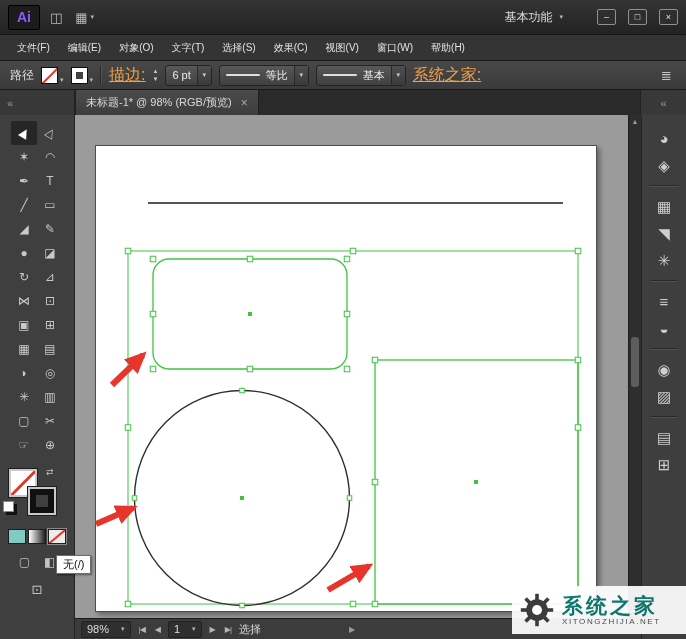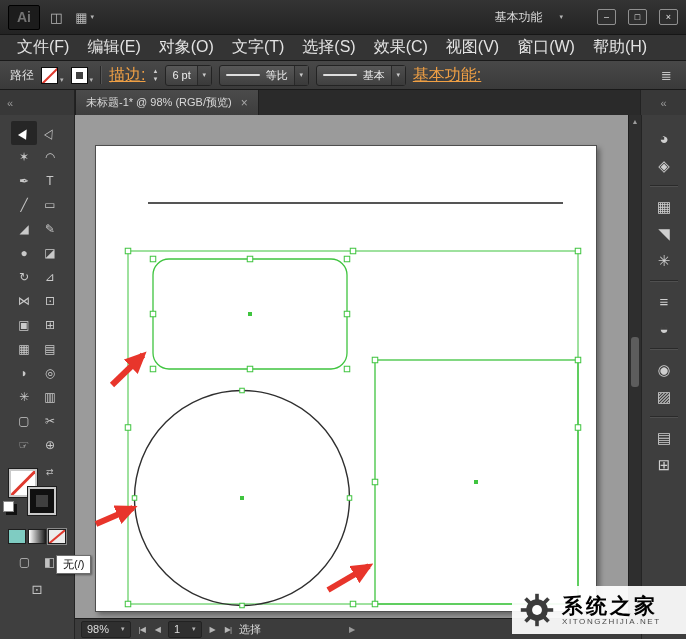--- a/index.html
+++ b/index.html
@@ -1,30 +1,30 @@
 <!DOCTYPE html>
 <html><head>
 <meta charset="utf-8">
 <style>
   html,body{margin:0;padding:0;background:#2b2b2b;}
   body{font-family:"Liberation Sans","DejaVu Sans",sans-serif;}
   .app{position:relative;width:686px;height:639px;overflow:hidden;background:#3c3c3c;color:#ddd;font-size:12px;user-select:none;}
 
   
   .titlebar{position:absolute;left:0;top:0;width:100%;height:35px;background:linear-gradient(#343434,#232323);border-bottom:1px solid #161616;display:flex;align-items:center;padding:0 8px;box-sizing:border-box;gap:7px;}
-  .ai-logo{width:30px;height:23px;background:#1c1c1c;border:1px solid #000;color:#737373;font-weight:bold;font-size:14px;display:flex;align-items:center;justify-content:center;border-radius:2px;}
+  .ai-logo{width:30px;height:23px;background:#1c1c1c;border:1px solid #000;color:#8b5cf6;font-weight:bold;font-size:14px;display:flex;align-items:center;justify-content:center;border-radius:2px;}
   .tb-icon{color:#b9b9b9;font-size:13px;display:flex;align-items:center;gap:3px;padding:2px 3px;}
   .tb-spacer{flex:1;}
-  .workspace{display:flex;align-items:center;gap:17px;color:#dcdcdc;font-size:12px;padding:2px 8px;margin-right:14px;}
+  .workspace{display:flex;align-items:center;gap:7px;color:#dcdcdc;font-size:12px;padding:2px 8px;margin-right:14px;}
   .tcaret{font-size:7px;color:#b5b5b5;}
   .winbtn{width:17px;height:14px;border:1px solid #909090;border-radius:2px;display:flex;align-items:center;justify-content:center;font-size:9px;color:#e5e5e5;margin-left:5px;background:#2e2e2e;}
 
   
   .menubar{position:absolute;left:0;top:35px;width:100%;height:26px;background:#343434;border-bottom:1px solid #1a1a1a;display:flex;align-items:center;padding:0 8px;box-sizing:border-box;}
-  .menu-item{padding:0 9px;font-size:16px;color:#e3e3e3;height:100%;display:flex;align-items:center;}
+  .menu-item{padding:0 9px;font-size:10px;color:#e3e3e3;height:100%;display:flex;align-items:center;}
 
   
   .controlbar{position:absolute;left:0;top:61px;width:100%;height:29px;background:linear-gradient(#484848,#3a3a3a);border-bottom:1px solid #191919;display:flex;align-items:center;padding:0 10px;box-sizing:border-box;gap:7px;}
   .sep{width:1px;height:18px;background:#272727;border-right:1px solid #545454;}
   .swatch-btn{display:flex;align-items:flex-end;gap:2px;}
   .swatch{width:15px;height:15px;background:#fff;border:1px solid #0d0d0d;position:relative;overflow:hidden;}
   .swatch.none:after{content:"";position:absolute;left:-4px;top:6px;width:26px;height:2px;background:#df392e;transform:rotate(-45deg);}
   .swatch.stroke:before{content:"";position:absolute;inset:4px;background:#414141;border:0;}
   .cb-link{color:#f0a045;text-decoration:underline;font-size:16px;}
   .stepper{display:flex;flex-direction:column;justify-content:center;gap:2px;font-size:6px;line-height:6px;color:#cfcfcf;}
@@ -83,21 +83,21 @@
 
   
   .statusbar{position:absolute;left:75px;top:618px;width:566px;height:21px;background:#3c3c3c;border-top:1px solid #1b1b1b;display:flex;align-items:center;padding:0 6px;box-sizing:border-box;gap:6px;font-size:11px;}
   .sb-combo{display:inline-flex;align-items:center;height:15px;background:#2f2f2f;border:1px solid #222;border-radius:2px;padding:0 5px;gap:12px;color:#ddd;text-align:center;}
   .navbtn{color:#b5b5b5;font-size:8px;padding:0 2px;letter-spacing:-1px;}
   .sb-status{color:#ddd;}
   .sb-scroll{color:#9a9a9a;font-size:8px;margin-left:82px;}
 
   
   .watermark{position:absolute;right:0;bottom:5px;width:174px;height:48px;background:rgba(255,255,255,.93);display:flex;align-items:center;gap:7px;padding-left:7px;box-sizing:border-box;z-index:30;}
-  .wm-t1{font-size:21px;font-weight:bold;color:#000000;letter-spacing:3px;line-height:23px;}
+  .wm-t1{font-size:21px;font-weight:bold;color:#0f766e;letter-spacing:3px;line-height:23px;}
   .wm-t2{font-size:8px;color:#4c4c4c;letter-spacing:1.6px;}
   .tooltip{position:absolute;left:56px;top:555px;background:#fff;border:1px solid #6d6d6d;color:#111;font-size:11px;padding:1px 6px;z-index:40;box-shadow:1px 1px 2px rgba(0,0,0,.45);white-space:nowrap;}
 </style>
 </head>
 <body>
 
 <div class="app">
 
   <div class="titlebar">
     <div class="ai-logo">Ai</div>
@@ -151,21 +151,21 @@
     <div class="combo">
       <span class="linep"></span>
       <span class="cval">等比</span>
       <span class="dd">▾</span>
     </div>
     <div class="combo">
       <span class="linep"></span>
       <span class="cval">基本</span>
       <span class="dd">▾</span>
     </div>
-    <span class="cb-link">基本功能:</span>
+    <span class="cb-link">系统之家:</span>
     <div class="cb-fill"></div>
     <span class="cb-menu">≣</span>
   </div>
 
   <div class="tabrow">
     <div class="tabcapL">
       <span>«</span>
     </div>
     <div class="tab">
       <span>未标题-1* @ 98% (RGB/预览)</span>

